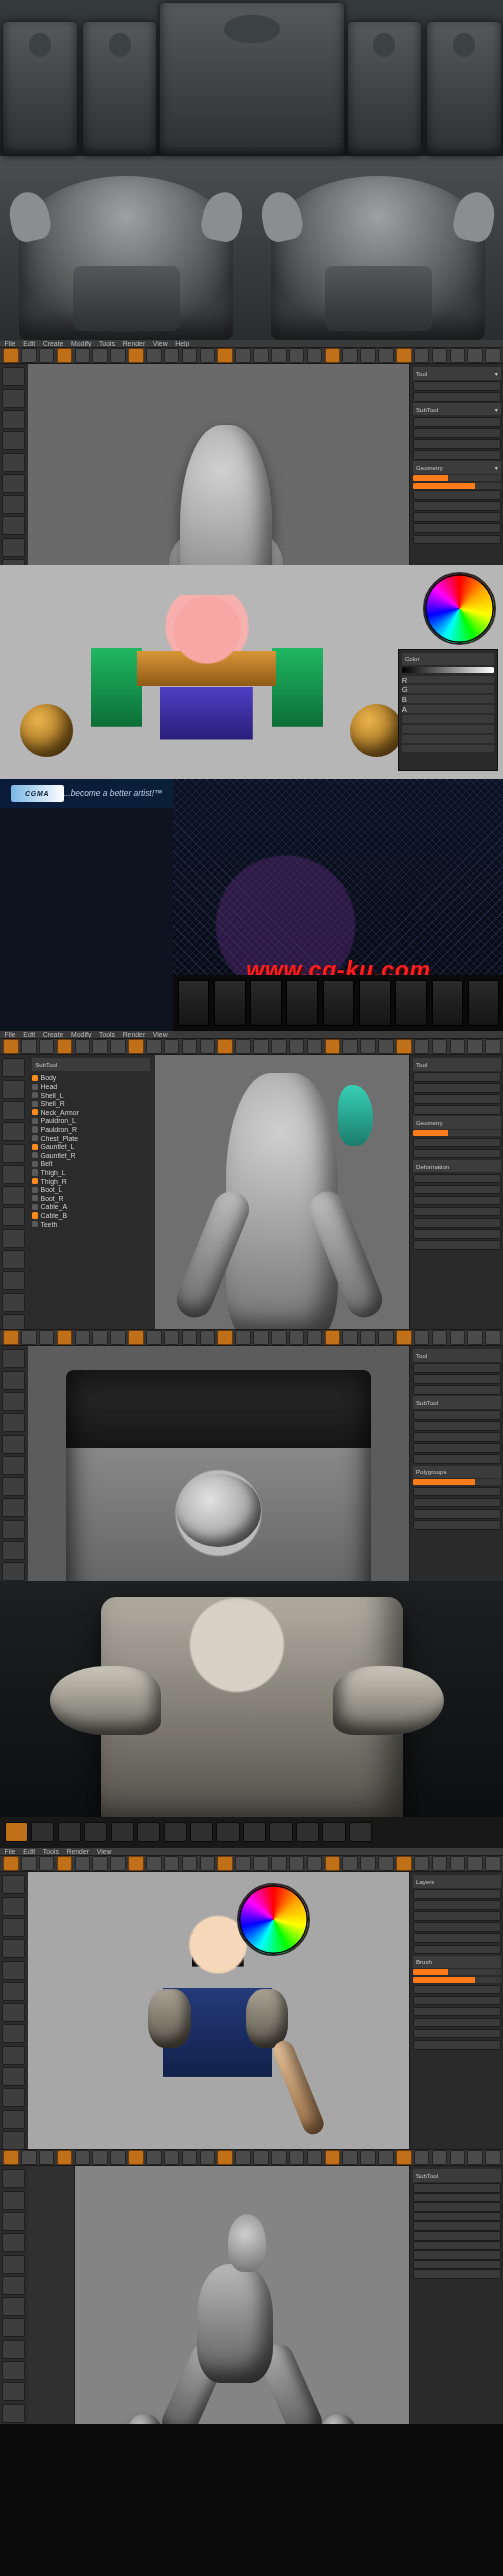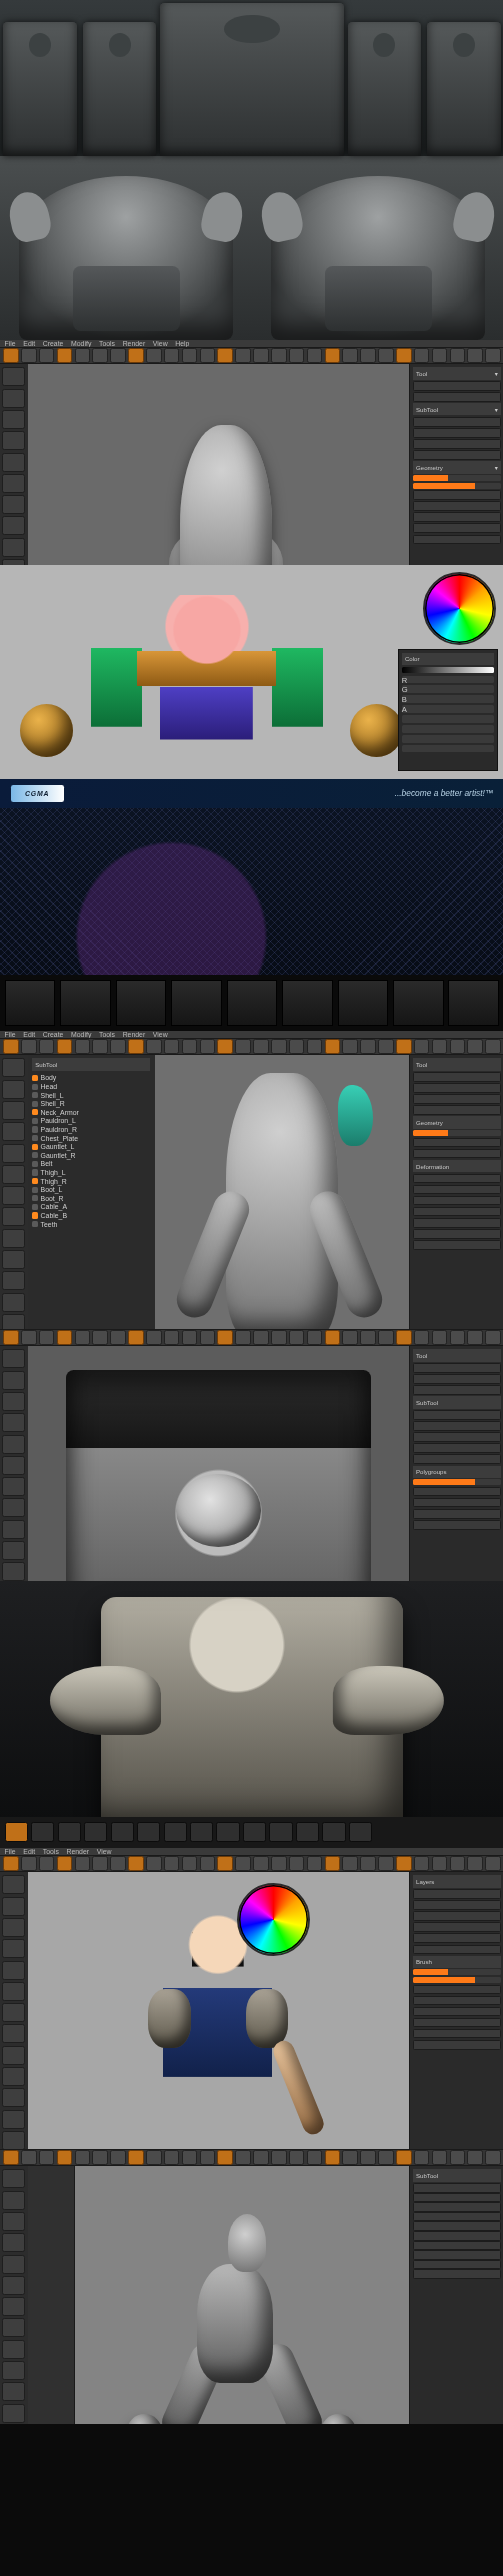--- a/index.html
+++ b/index.html
@@ -53,21 +53,21 @@
 }
 .concept-flail{position:absolute;bottom:10%;width:53px;height:53px;border-radius:50%;background:radial-gradient(circle at 35% 30%,#eab24a,#7a4f0d);box-shadow:inset -7.6px -9.2px 13.7px rgba(0,0,0,.5)}
 .concept-flail.l{left:4%}
 .concept-flail.r{right:20%}
 .color-wheel{position:absolute;top:7.6px;right:7.6px;width:69px;height:69px;border-radius:50%;background:conic-gradient(red,orange,yellow,lime,cyan,blue,magenta,red);border:2.3px solid #2a2a2a;box-shadow:0 0 0 1.5px #000 inset}
 .color-panel{position:absolute;top:84px;right:6.1px;width:92px;height:114px;background:#2a2a2a;border:0.8px solid #111;display:flex;flex-direction:column;gap:2.3px;padding:3.1px}
 .cp-row{height:7.6px;background:#3a3a3a;border-radius:1.5px}
 .cp-slider{height:6.1px;background:linear-gradient(90deg,#000,#fff);border-radius:1.5px}
 
 
-.promo{height:252px;background:#0d1420;position:relative;display:flex;flex-direction:column}
+.promo{height:252px;background:#0d1420;position:relative;display:flex;flex-direction:row}
 .promo-top{height:29px;background:linear-gradient(90deg,#0a1b3a,#092038);display:flex;align-items:center;justify-content:space-between;padding:0 10.7px;font-style:italic;font-size:8.4px;color:#b7d2e5}
 .cgma-logo{width:53px;height:17px;background:linear-gradient(90deg,#7ab7e6,#fff);border-radius:2.3px;display:flex;align-items:center;justify-content:center;color:#0b1b2e;font-weight:700;font-size:6.9px;letter-spacing:0.8px}
 .promo-body{flex:1;background:linear-gradient(180deg,#0b1322,#060a12);position:relative;overflow:hidden}
 .wire{position:absolute;inset:0;background:
  radial-gradient(circle at 34% 58%,rgba(90,40,120,.45) 0 26%,transparent 27%),
  repeating-linear-gradient(45deg,rgba(80,90,150,.25) 0 0.8px,transparent 0.8px 5.3px),
  repeating-linear-gradient(-45deg,rgba(80,90,150,.25) 0 0.8px,transparent 0.8px 5.3px)}
 .film{position:absolute;bottom:0;left:0;right:0;height:46px;background:#0a0a0a;display:flex;gap:4.6px;padding:4.6px}
 .thumb{flex:1;background:linear-gradient(#2a2a2a,#151515);border:0.8px solid #000}
 .cg-ku{position:absolute;left:0;right:0;bottom:47px;text-align:center;font-size:23px;font-weight:700;color:#ff1e1e;font-style:italic;text-shadow:1.5px 1.5px 0 #4a0000;letter-spacing:0.8px}
@@ -266,20 +266,21 @@
   </div>
 </div>
 
 <div class="promo">
   <div class="promo-top">
     <div class="cgma-logo">CGMA</div>
     <span>...become a better artist!™</span>
   </div>
   <div class="promo-body">
     <div class="wire"></div>
+    <div class="cg-ku">www.cg-ku.com</div>
     <div class="film" id="filmstrip">
           <div class="thumb"></div>
           <div class="thumb"></div>
           <div class="thumb"></div>
           <div class="thumb"></div>
           <div class="thumb"></div>
           <div class="thumb"></div>
           <div class="thumb"></div>
           <div class="thumb"></div>
           <div class="thumb"></div>

